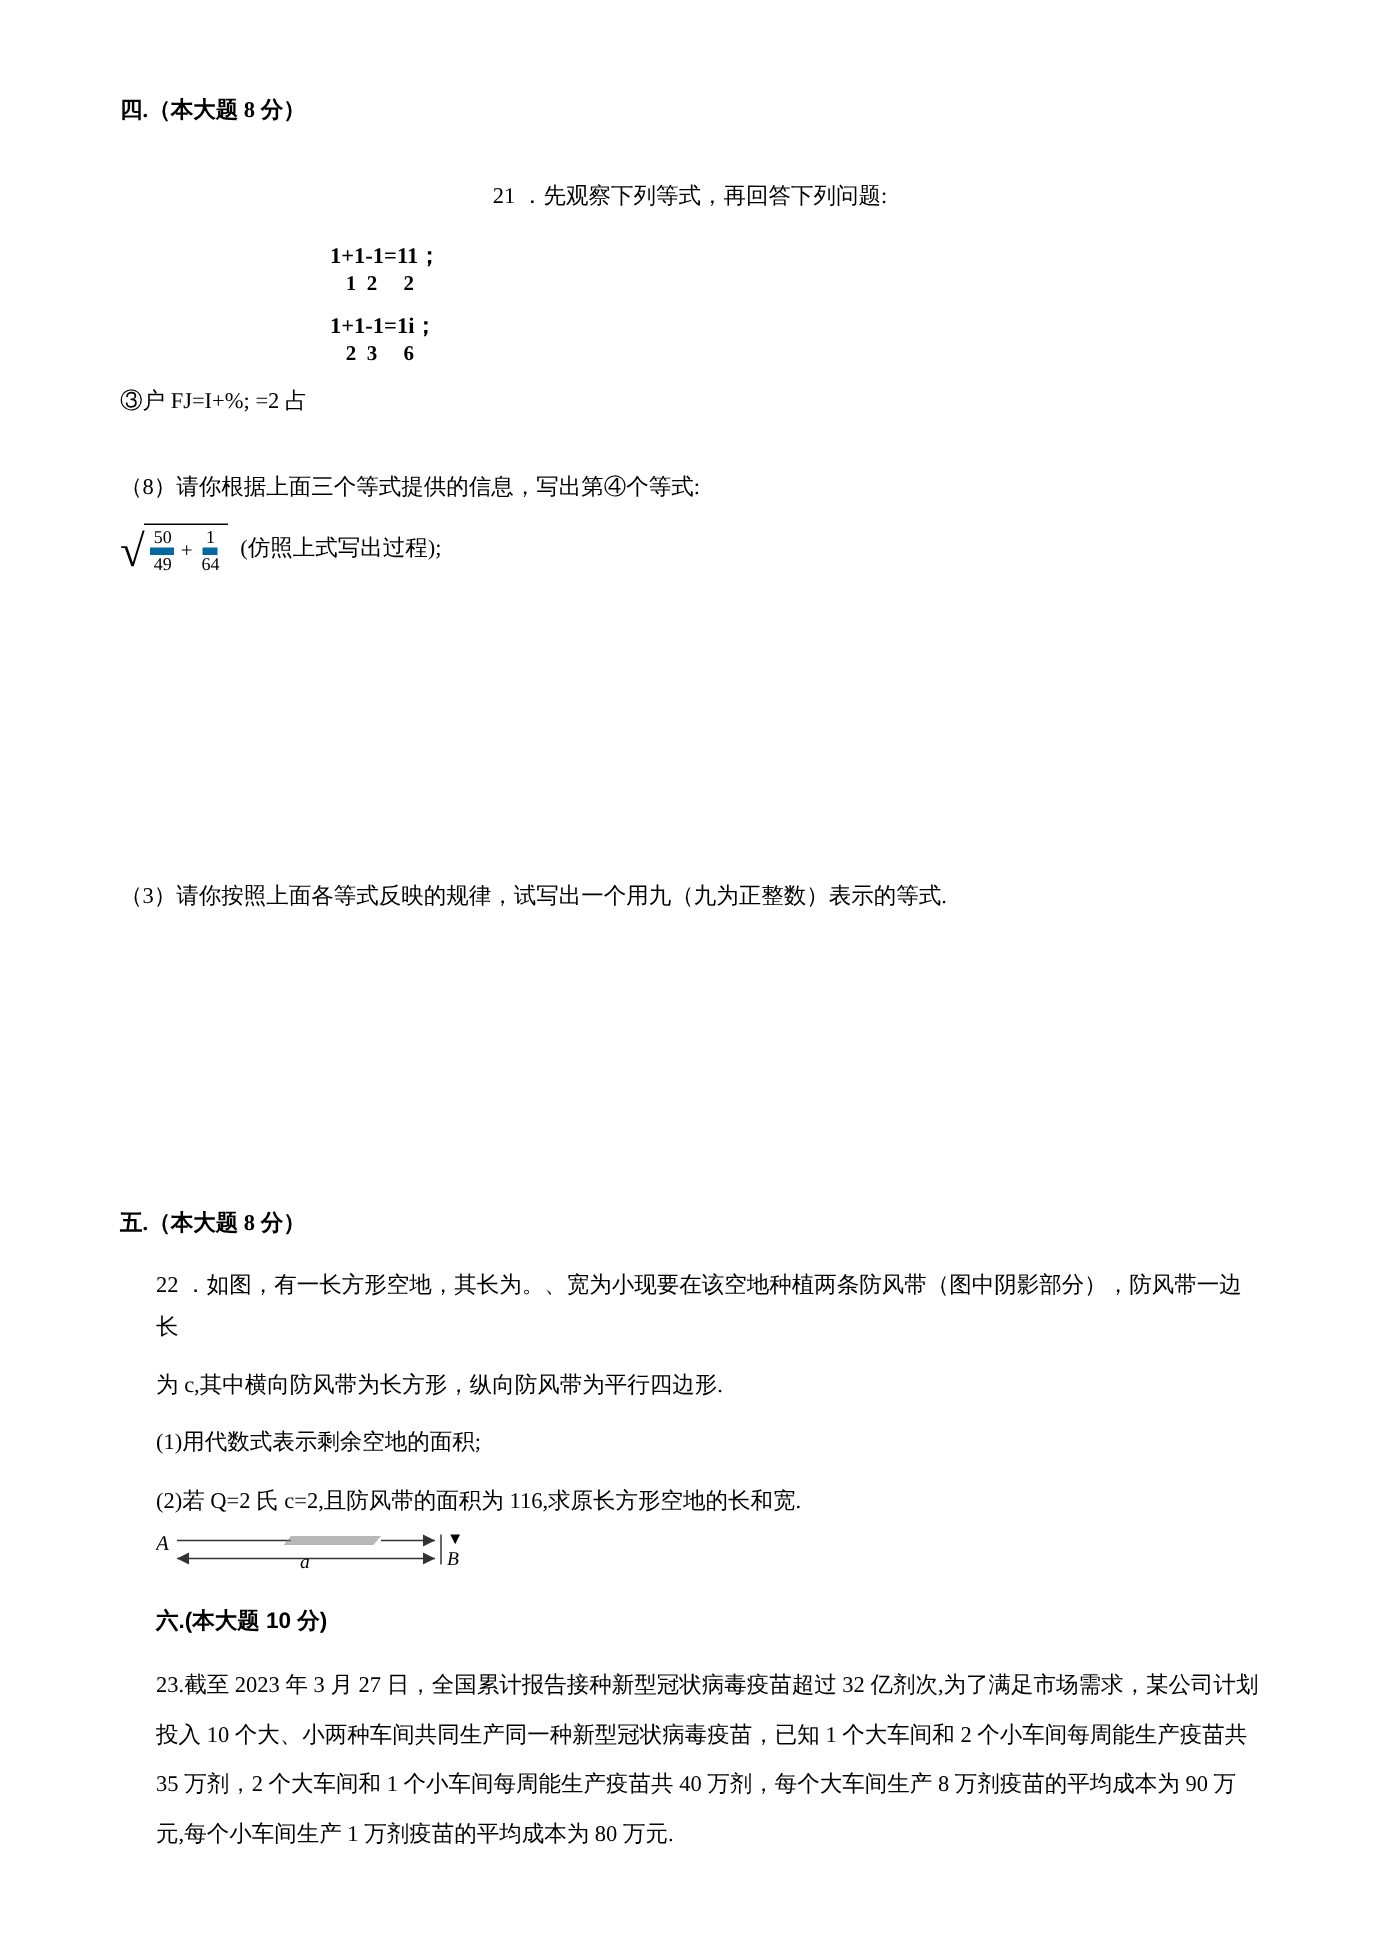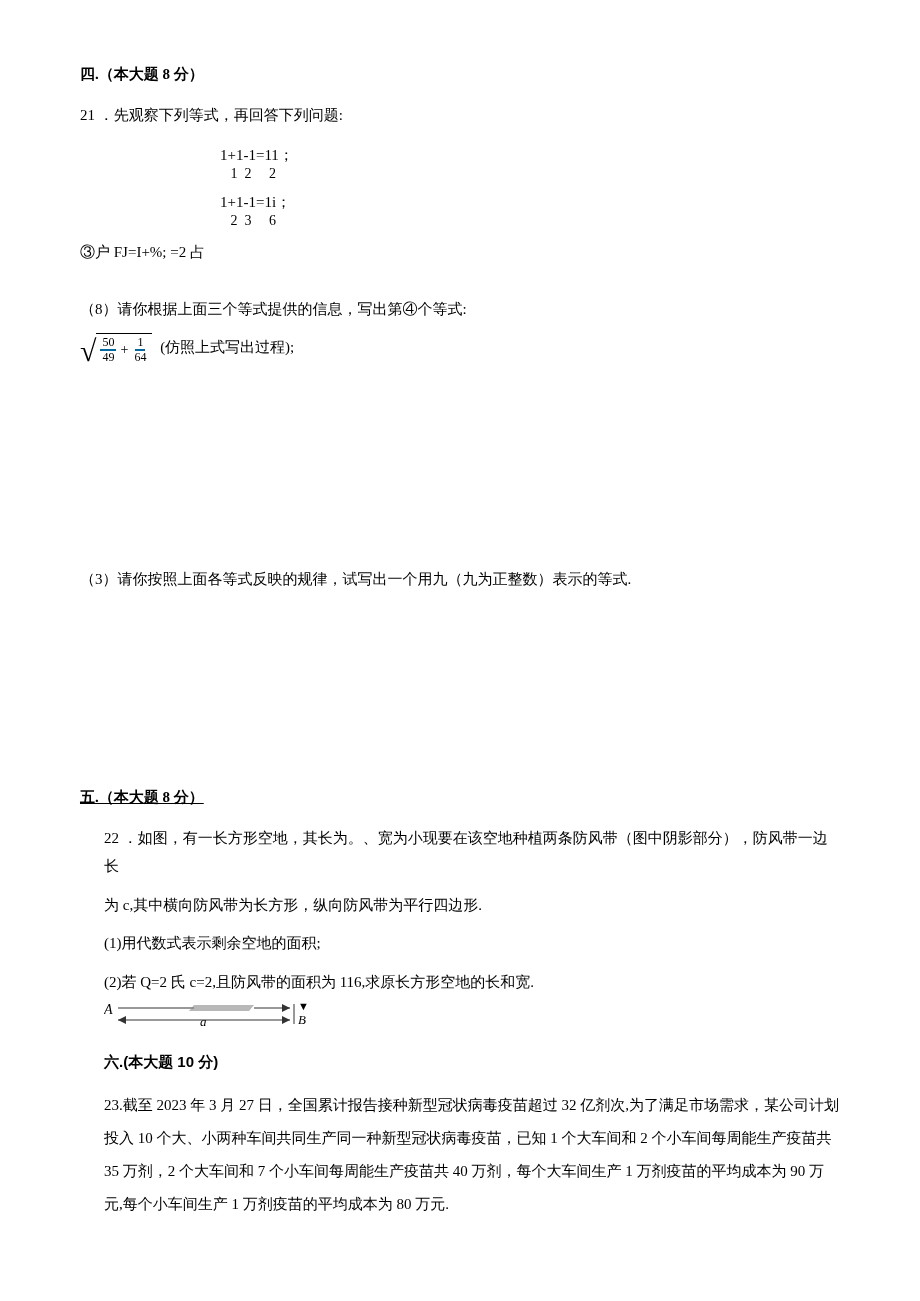--- a/index.html
+++ b/index.html
@@ -8,29 +8,31 @@
       min-height: 1301px;
       background: #fff;
       font-family: "SimSun", "宋体", serif;
       font-size: 15px;
       color: #000;
       padding: 60px 80px 40px 80px;
       line-height: 1.9;
     }
     .section-header {
       font-weight: bold;
-      margin-bottom: 12px;
+      margin-bottom: 28px;
     }
     .q-intro {
       margin-bottom: 16px;
+      text-align: center;
     }
     .eqs {
       margin-left: 140px;
       margin-bottom: 0;
       line-height: 1.4;
+      font-weight: bold;
     }
     .eq-line {
       font-family: "SimSun", serif;
       white-space: pre;
     }
     .eq-sub {
       font-size: 14px;
       white-space: pre;
       margin-top: -2px;
       margin-bottom: 8px;
@@ -63,33 +65,32 @@
       font-size: 14px;
     }
     .frac {
       display: inline-flex;
       flex-direction: column;
       align-items: center;
       font-size: 12px;
       line-height: 1.1;
       vertical-align: middle;
     }
-    .frac .num { border-bottom: 2px solid #0369a1; padding: 0 2px; }
+    .frac .num { border-bottom: 5px solid #0369a1; padding: 0 2px; }
     .frac .den { padding: 0 2px; }
     .plus { margin: 0 4px; }
     .after-formula {
       margin-left: 4px;
       text-align: center;
     }
     .gap-large { height: 160px; }
     .gap-xlarge { height: 180px; }
     .section-5-header {
       font-weight: bold;
       margin-bottom: 12px;
-      text-decoration: underline;
     }
     .indent-block {
       padding-left: 24px;
     }
     .q22-line {
       margin-bottom: 10px;
     }
     .diagram {
       margin: 4px 0 18px 0;
     }
@@ -168,14 +169,14 @@
       <text x="96" y="26" font-size="13" font-style="italic" font-family="serif">a</text>
 
       <line x1="190" y1="4" x2="190" y2="24" stroke="#333" stroke-width="1"></line>
       <text x="194" y="10" font-size="11" fill="#000">▼</text>
       <text x="194" y="24" font-size="13" font-style="italic" font-family="serif">B</text>
     </svg>
   </div>
 
   <div class="section-6-header">六.(本大题 10 分)</div>
 
-  <div class="q23-text">23.截至 2023 年 3 月 27 日，全国累计报告接种新型冠状病毒疫苗超过 32 亿剂次,为了满足市场需求，某公司计划投入 10 个大、小两种车间共同生产同一种新型冠状病毒疫苗，已知 1 个大车间和 2 个小车间每周能生产疫苗共 35 万剂，2 个大车间和 7 个小车间每周能生产疫苗共 40 万剂，每个大车间生产 1 万剂疫苗的平均成本为 90 万元,每个小车间生产 1 万剂疫苗的平均成本为 80 万元.</div>
+  <div class="q23-text">23.截至 2023 年 3 月 27 日，全国累计报告接种新型冠状病毒疫苗超过 32 亿剂次,为了满足市场需求，某公司计划投入 10 个大、小两种车间共同生产同一种新型冠状病毒疫苗，已知 1 个大车间和 2 个小车间每周能生产疫苗共 35 万剂，2 个大车间和 1 个小车间每周能生产疫苗共 40 万剂，每个大车间生产 8 万剂疫苗的平均成本为 90 万元,每个小车间生产 1 万剂疫苗的平均成本为 80 万元.</div>
 </div>
 
 </body></html>

